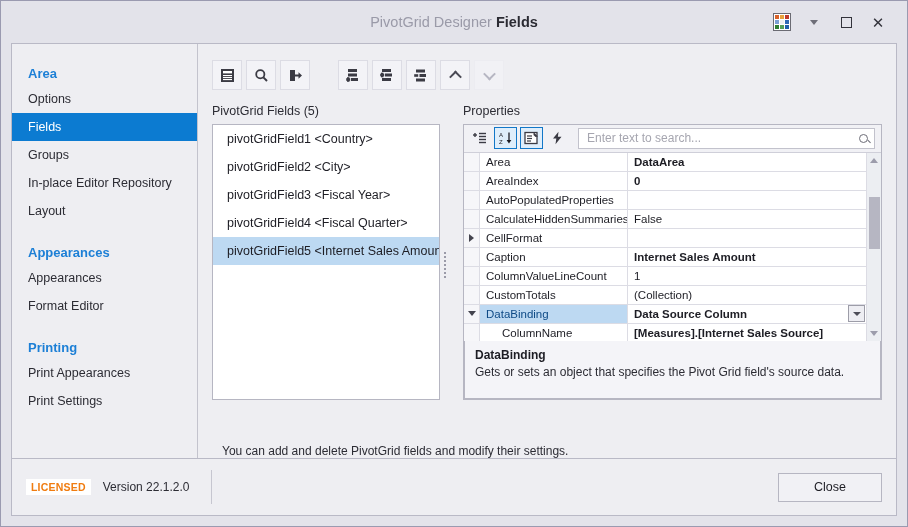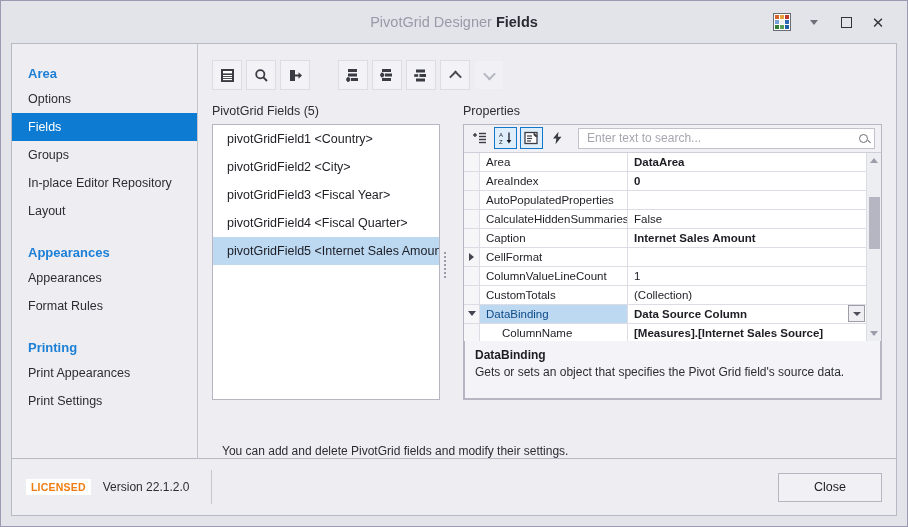--- a/index.html
+++ b/index.html
@@ -383,21 +383,21 @@
     <div class="sidebar">
       <div class="side-group">Area</div>
       <div class="side-item">Options</div>
       <div class="side-item active">Fields</div>
       <div class="side-item">Groups</div>
       <div class="side-item">In-place Editor Repository</div>
       <div class="side-item">Layout</div>
 
       <div class="side-group spaced">Appearances</div>
       <div class="side-item">Appearances</div>
-      <div class="side-item">Format Rules</div>
+      <div class="side-item">Format Editor</div>
 
       <div class="side-group spaced">Printing</div>
       <div class="side-item">Print Appearances</div>
       <div class="side-item">Print Settings</div>
     </div>
 
     <div class="content">
 
       <div class="toolbar">
         <div class="tbar-btn">
@@ -542,31 +542,31 @@
                   <div class="pval"></div>
                 </div>
 
                 <div class="prow">
                   <div class="exp"></div>
                   <div class="pname">CalculateHiddenSummaries</div>
                   <div class="pval">False</div>
                 </div>
 
                 <div class="prow">
-                  <div class="exp"></div>
-                  <div class="pname">Caption</div>
-                  <div class="pval bold">Internet Sales Amount</div>
-                </div>
-
-                <div class="prow">
                   <div class="exp">
                     <span class="tri-r"></span>
                   </div>
                   <div class="pname">CellFormat</div>
                   <div class="pval"></div>
+                </div>
+
+                <div class="prow">
+                  <div class="exp"></div>
+                  <div class="pname">Caption</div>
+                  <div class="pval bold">Internet Sales Amount</div>
                 </div>
 
                 <div class="prow">
                   <div class="exp"></div>
                   <div class="pname">ColumnValueLineCount</div>
                   <div class="pval">1</div>
                 </div>
 
                 <div class="prow">
                   <div class="exp"></div>

